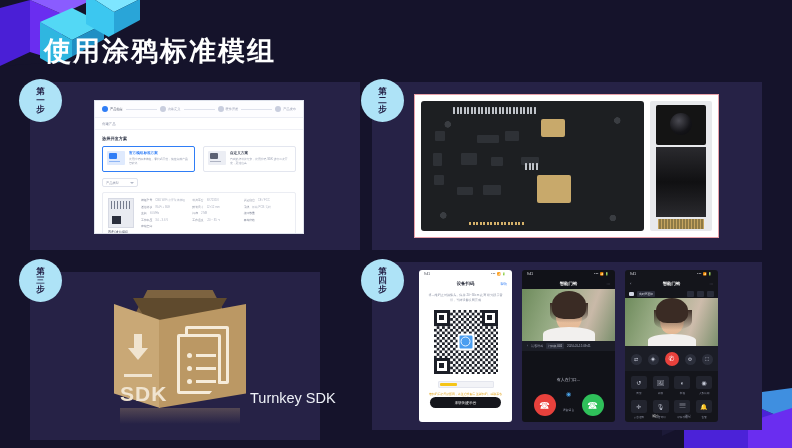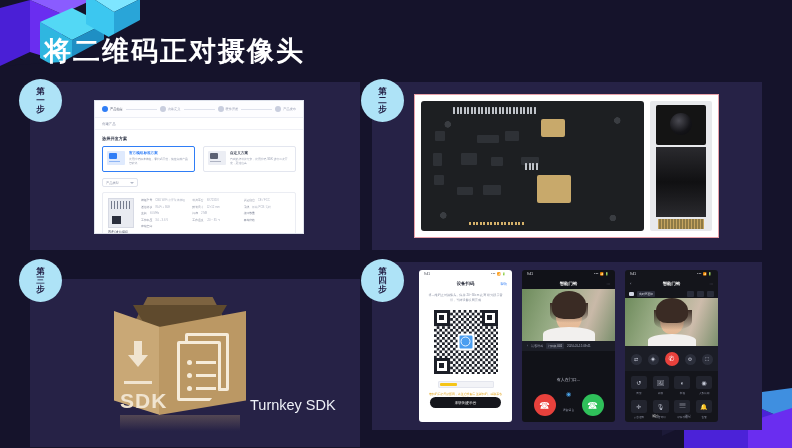--- a/index.html
+++ b/index.html
@@ -33,21 +33,21 @@
     white-space: nowrap;
   }
 
   
   .panel {
     position: absolute;
     background: #262246;
   }
   #panel-1 { left: 30px;  top: 82px;  width: 330px; height: 168px; }
   #panel-2 { left: 372px; top: 82px;  width: 390px; height: 168px; }
-  #panel-3 { left: 30px;  top: 279px; width: 330px; height: 168px; }
+  #panel-3 { left: 30px;  top: 272px; width: 290px; height: 168px; }
   #panel-4 { left: 372px; top: 262px; width: 390px; height: 168px; }
 
   
   .badge {
     position: absolute;
     width: 43px; height: 43px;
     border-radius: 50%;
     background: #aee3f7;
     color: #232046;
     display: flex;
@@ -560,21 +560,21 @@
     <polygon points="0,66 62,62 140,20 140,95 0,95" fill="#15132b"></polygon>
   </svg>
 
   <svg class="deco deco-br" viewBox="0 0 130 70">
     <polygon points="0,0 22,0 22,48 0,58" fill="#1c1a38"></polygon>
     <polygon points="22,40 70,18 130,44 130,70 22,70" fill="#4b22d8"></polygon>
     <polygon points="70,18 130,10 130,44" fill="#3f8fe0"></polygon>
     <polygon points="86,44 130,30 130,70 86,70" fill="#6a2df0"></polygon>
   </svg>
 
-  <div class="title">将二维码正对摄像头</div>
+  <div class="title">使用涂鸦标准模组</div>
 
   <div class="panel" id="panel-1">
     <div class="console">
 
       <div class="console-steps">
         <div class="cstep active">
           <span class="cstep-dot"></span>
           <span class="cstep-label">产品信息</span>
         </div>
         <span class="cstep-line"></span>

